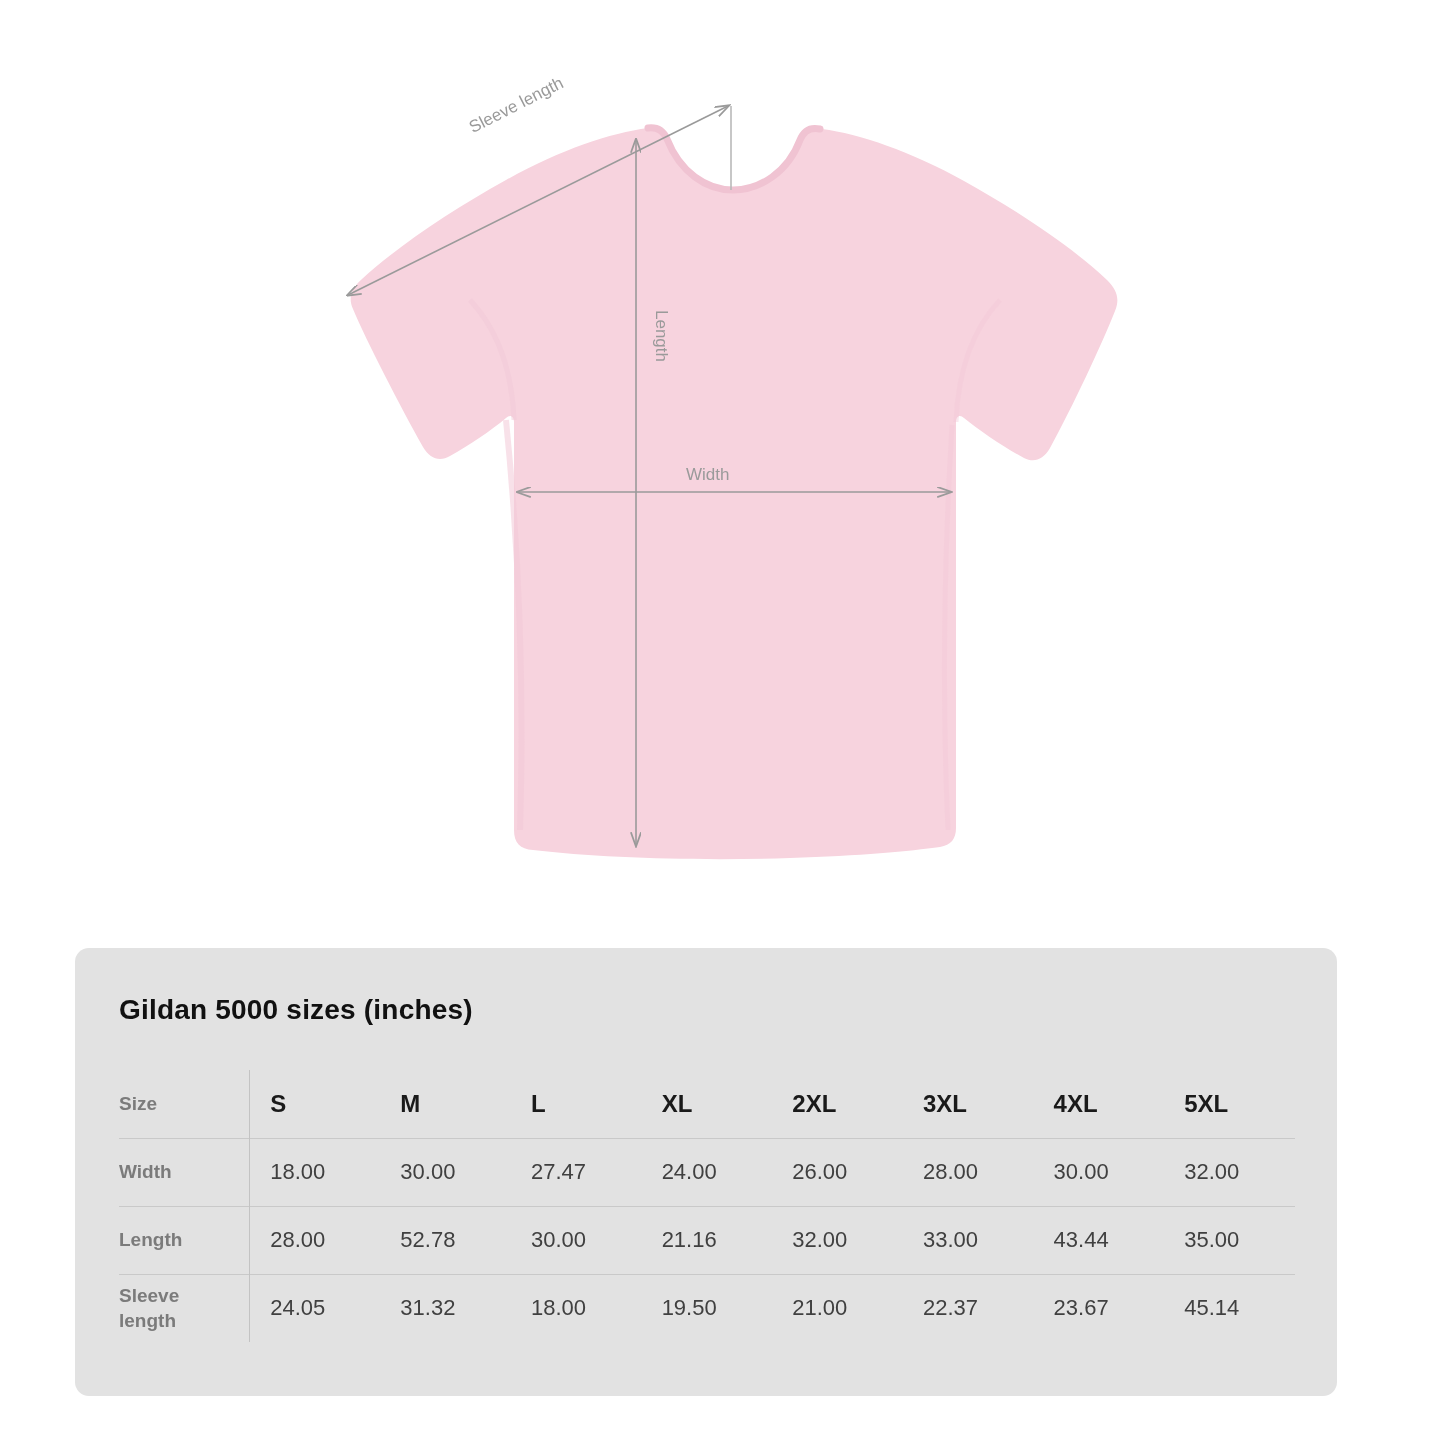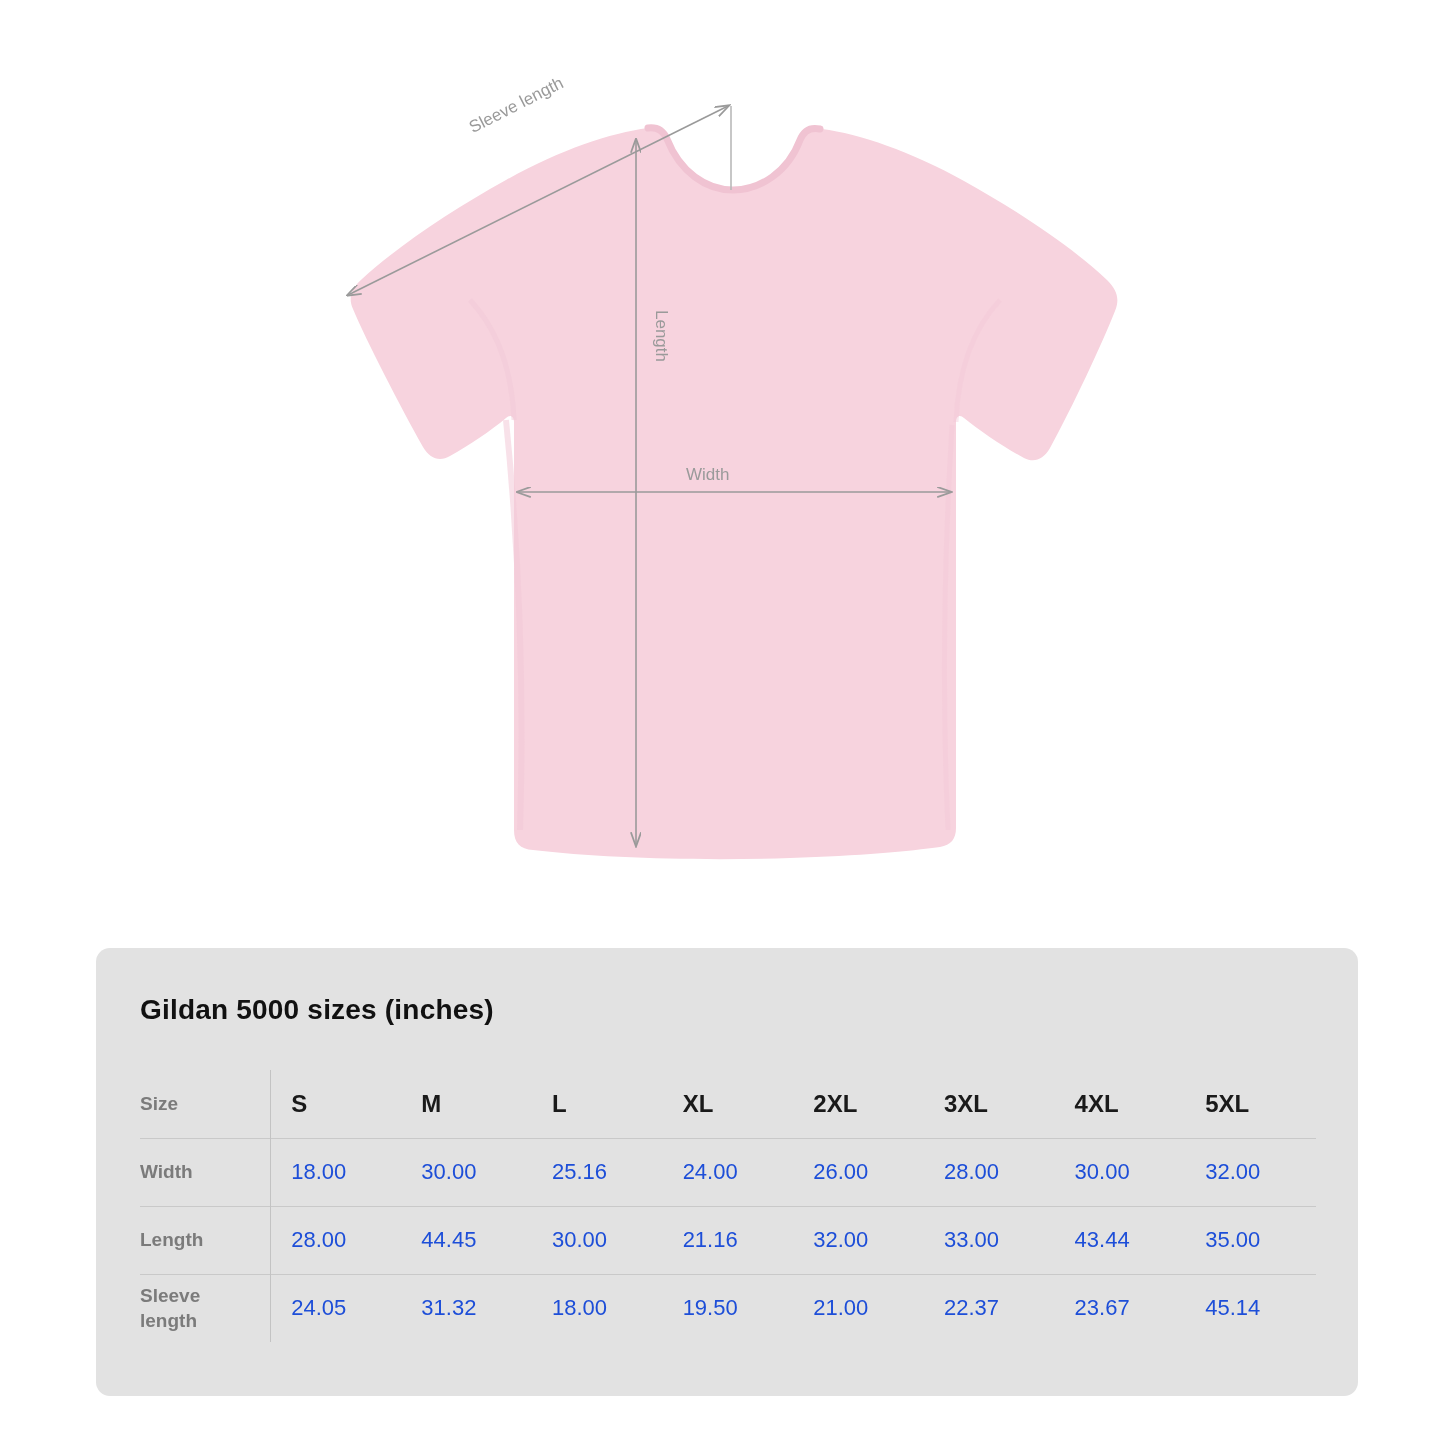--- a/index.html
+++ b/index.html
@@ -49,21 +49,21 @@
     text-orientation: mixed;
   }
   #label-width {
     left: 686px;
     top: 465px;
   }
 
   
   #size-card {
     position: absolute;
-    left: 96px;
+    left: 75px;
     top: 948px;
     width: 1262px;
     height: 448px;
     background: #e2e2e2;
     border-radius: 14px;
     box-sizing: border-box;
     padding: 46px 44px 0 44px;
   }
   #card-title {
     font-size: 28px;
@@ -90,21 +90,21 @@
   .rowhead-cell {
     font-size: 19px;
     font-weight: bold;
     color: #7b7b7b;
     padding-right: 14px;
     border-right: 1px solid #c3c3c3;
     line-height: 1.35;
   }
   .data-cell {
     font-size: 22px;
-    color: #1d4ed8;
+    color: #404040;
     padding-left: 20px;
   }
   .size-head {
     font-size: 24px;
     font-weight: bold;
     color: #1a1a1a;
     padding-left: 20px;
   }
   tr.bordered td, tr.bordered th {
     border-top: 1px solid #c9c9c9;
@@ -214,32 +214,32 @@
         <td class="size-head">2XL</td>
         <td class="size-head">3XL</td>
         <td class="size-head">4XL</td>
         <td class="size-head">5XL</td>
       </tr>
 
       <tr class="bordered">
         <th class="rowhead-cell">Width</th>
         <td class="data-cell">18.00</td>
         <td class="data-cell">30.00</td>
-        <td class="data-cell">25.16</td>
+        <td class="data-cell">27.47</td>
         <td class="data-cell">24.00</td>
         <td class="data-cell">26.00</td>
         <td class="data-cell">28.00</td>
         <td class="data-cell">30.00</td>
         <td class="data-cell">32.00</td>
       </tr>
 
       <tr class="bordered">
         <th class="rowhead-cell">Length</th>
         <td class="data-cell">28.00</td>
-        <td class="data-cell">44.45</td>
+        <td class="data-cell">52.78</td>
         <td class="data-cell">30.00</td>
         <td class="data-cell">21.16</td>
         <td class="data-cell">32.00</td>
         <td class="data-cell">33.00</td>
         <td class="data-cell">43.44</td>
         <td class="data-cell">35.00</td>
       </tr>
 
       <tr class="bordered">
         <th class="rowhead-cell">Sleeve length</th>

